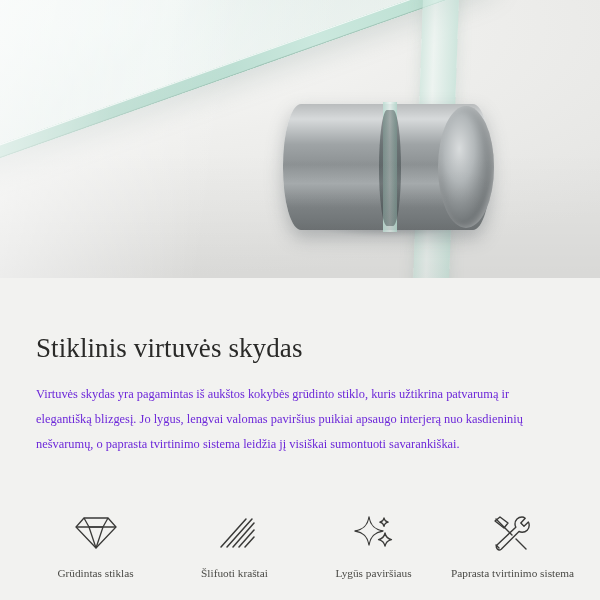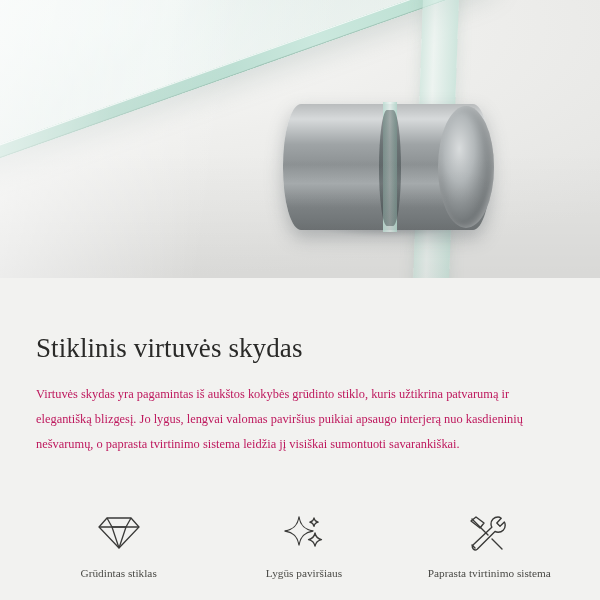--- a/index.html
+++ b/index.html
@@ -182,21 +182,21 @@
   .headline-line2 {
     display: block;
   }
 
   .body-copy {
     margin: 0;
     padding: 16px 20px 0 36px;
     font-family: "Liberation Serif", serif;
     font-size: 12.4px;
     line-height: 2.0;
-    color: #be185d;
+    color: #6d28d9;
     text-align: left;
   }
 
   
   .features {
     position: absolute;
     left: 4px;
     top: 198px;
     width: 600px;
     display: flex;
@@ -263,20 +263,32 @@
             <path d="M10 3 L34 3 L42 12 L22 33 L2 12 Z"></path>
             <path d="M2 12 L42 12"></path>
             <path d="M10 3 L15 12 L22 33"></path>
             <path d="M34 3 L29 12 L22 33"></path>
             <path d="M15 12 L29 12"></path>
           </svg>
         </div>
         <div class="feature-label">Grūdintas stiklas</div>
       </div>
 
+      <div class="feature">
+        <div class="feature-icon">
+          <svg width="40" height="34" viewBox="0 0 40 34" fill="none" stroke="#3a3a38" stroke-width="1.5" stroke-linecap="round">
+            <path d="M6 31 L31 3"></path>
+            <path d="M12 31 L37 3"></path>
+            <path d="M18 31 L39 7"></path>
+            <path d="M24 31 L39 14"></path>
+            <path d="M30 31 L39 21"></path>
+          </svg>
+        </div>
+        <div class="feature-label">Šlifuoti kraštai</div>
+      </div>
 
       <div class="feature">
         <div class="feature-icon">
           <svg width="42" height="36" viewBox="0 0 42 36" fill="none" stroke="#3a3a38" stroke-width="1.3" stroke-linejoin="round">
             <path d="M16 2 C17.5 10.5 21.5 14.5 30 16 C21.5 17.5 17.5 21.5 16 30 C14.5 21.5 10.5 17.5 2 16 C10.5 14.5 14.5 10.5 16 2 Z"></path>
             <path d="M32 18 C32.8 22 34.5 23.8 38.5 24.6 C34.5 25.4 32.8 27.2 32 31.2 C31.2 27.2 29.5 25.4 25.5 24.6 C29.5 23.8 31.2 22 32 18 Z"></path>
             <path d="M31 3 C31.5 5.6 32.6 6.7 35.2 7.2 C32.6 7.7 31.5 8.8 31 11.4 C30.5 8.8 29.4 7.7 26.8 7.2 C29.4 6.7 30.5 5.6 31 3 Z"></path>
           </svg>
         </div>
         <div class="feature-label">Lygūs paviršiaus</div>

